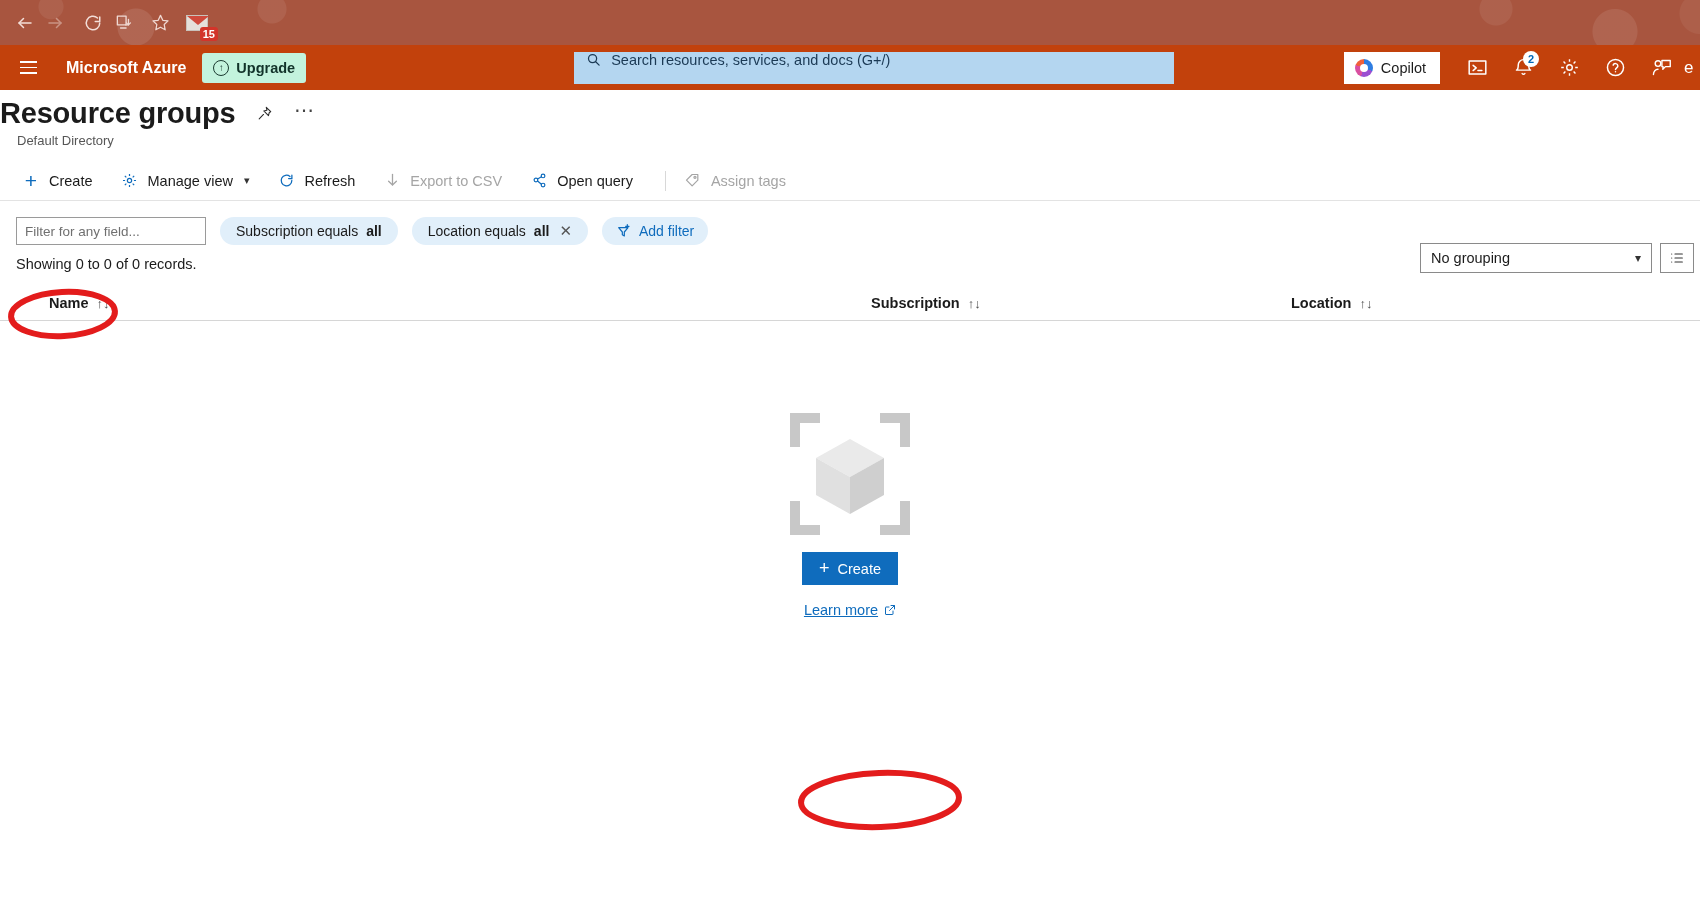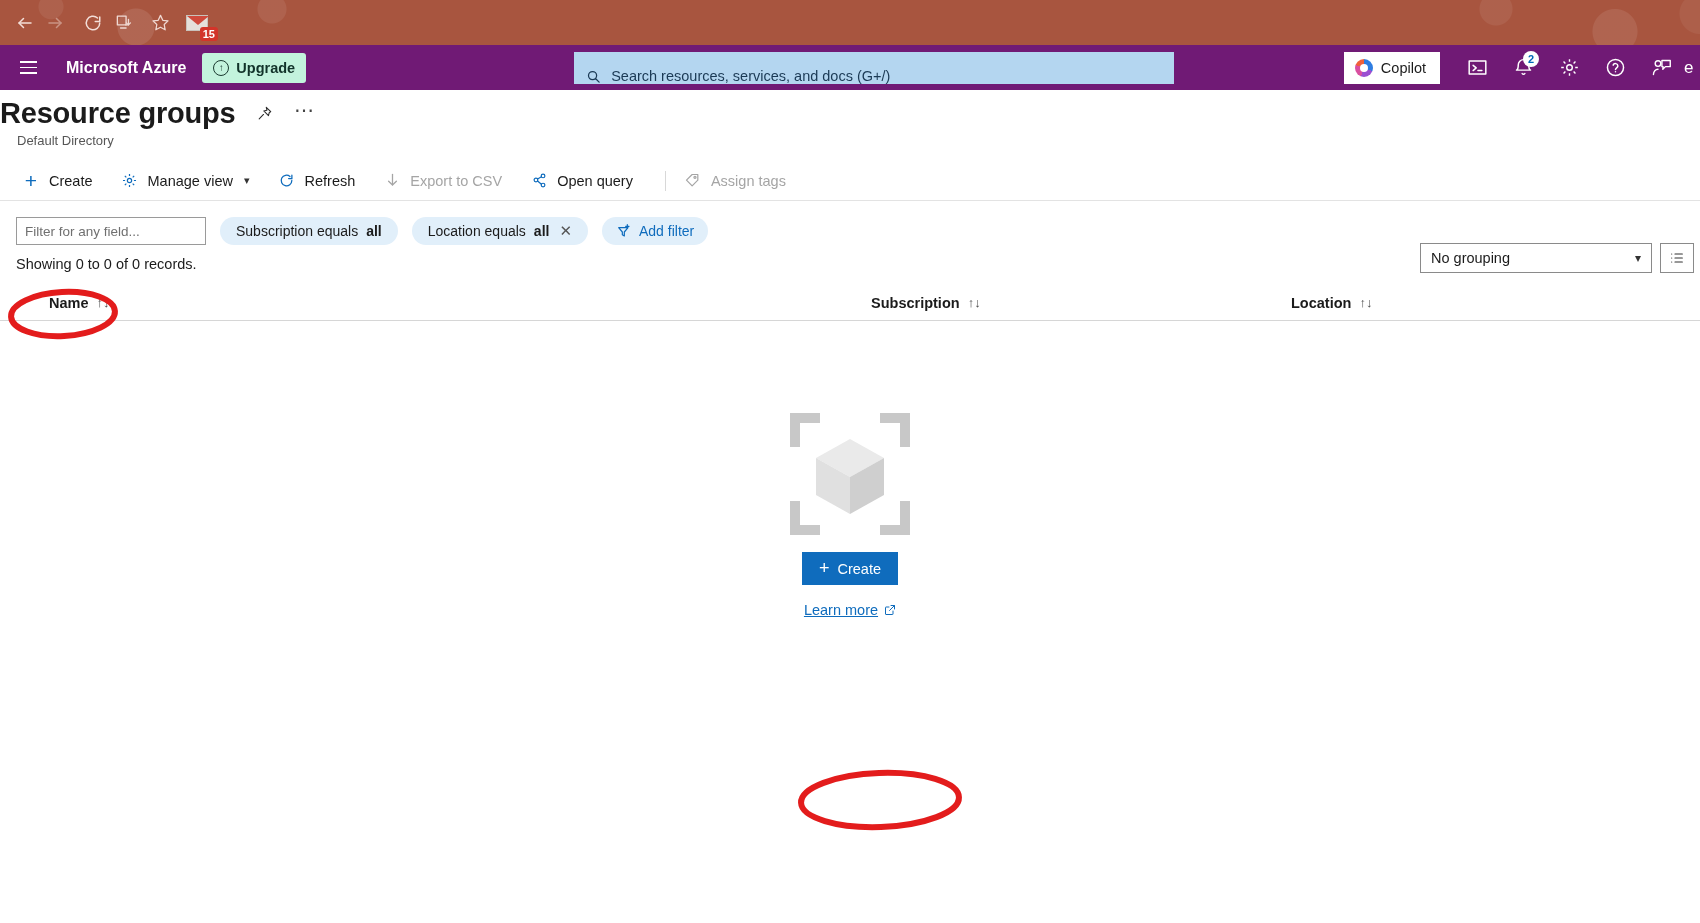--- a/index.html
+++ b/index.html
@@ -101,21 +101,21 @@
     background: #d3342a; color: #fff;
     font-size: 11px; font-weight: bold;
     border-radius: 3px;
     padding: 0px 3px;
     line-height: 14px;
   }
 
   
   .azure-header {
     height: 45px;
-    background: #701a75;
+    background: #c2410c;
     display: flex;
     align-items: center;
     color: #ffffff;
     padding-left: 8px;
   }
   .hamburger {
     width: 40px; height: 40px;
     display: flex; flex-direction: column; justify-content: center; align-items: center;
     gap: 4px;
   }
@@ -142,21 +142,21 @@
     width: 16px; height: 16px; border-radius: 50%;
     border: 1.4px solid #1b3b31;
     display: flex; align-items: center; justify-content: center;
     font-size: 10px; line-height: 1;
   }
   .azure-search {
     margin-left: 268px;
     width: 600px;
     height: 32px;
     background: #b4d6f0;
-    display: flex; align-items: flex-end;
+    display: flex; align-items: flex-start;
     padding: 0 12px;
     gap: 10px;
     color: #1b3a55;
     font-size: 14.5px;
   }
   .azure-search svg { width: 15px; height: 15px; flex: 0 0 auto; }
   .hdr-right {
     margin-left: auto;
     display: flex; align-items: center;
     height: 34px;
@@ -325,21 +325,21 @@
   .table-head {
     display: flex; align-items: flex-end;
     margin-top: 14px;
     border-bottom: 1px solid #d6d6d6;
     padding-bottom: 9px;
     padding-left: 16px;
     font-size: 14.5px;
     font-weight: bold;
     color: #1b1b1b;
   }
-  .th { display: flex; align-items: flex-start; gap: 8px; }
+  .th { display: flex; align-items: flex-end; gap: 8px; }
   .th .sort { font-weight: normal; color: #4a4a4a; font-size: 13px; }
   .th-name { width: 855px; padding-left: 33px; }
   .th-sub { width: 420px; }
   .th-loc { width: 300px; }
 
   
   .empty {
     margin-top: 92px;
     display: flex; flex-direction: column; align-items: center;
     width: 1700px;

